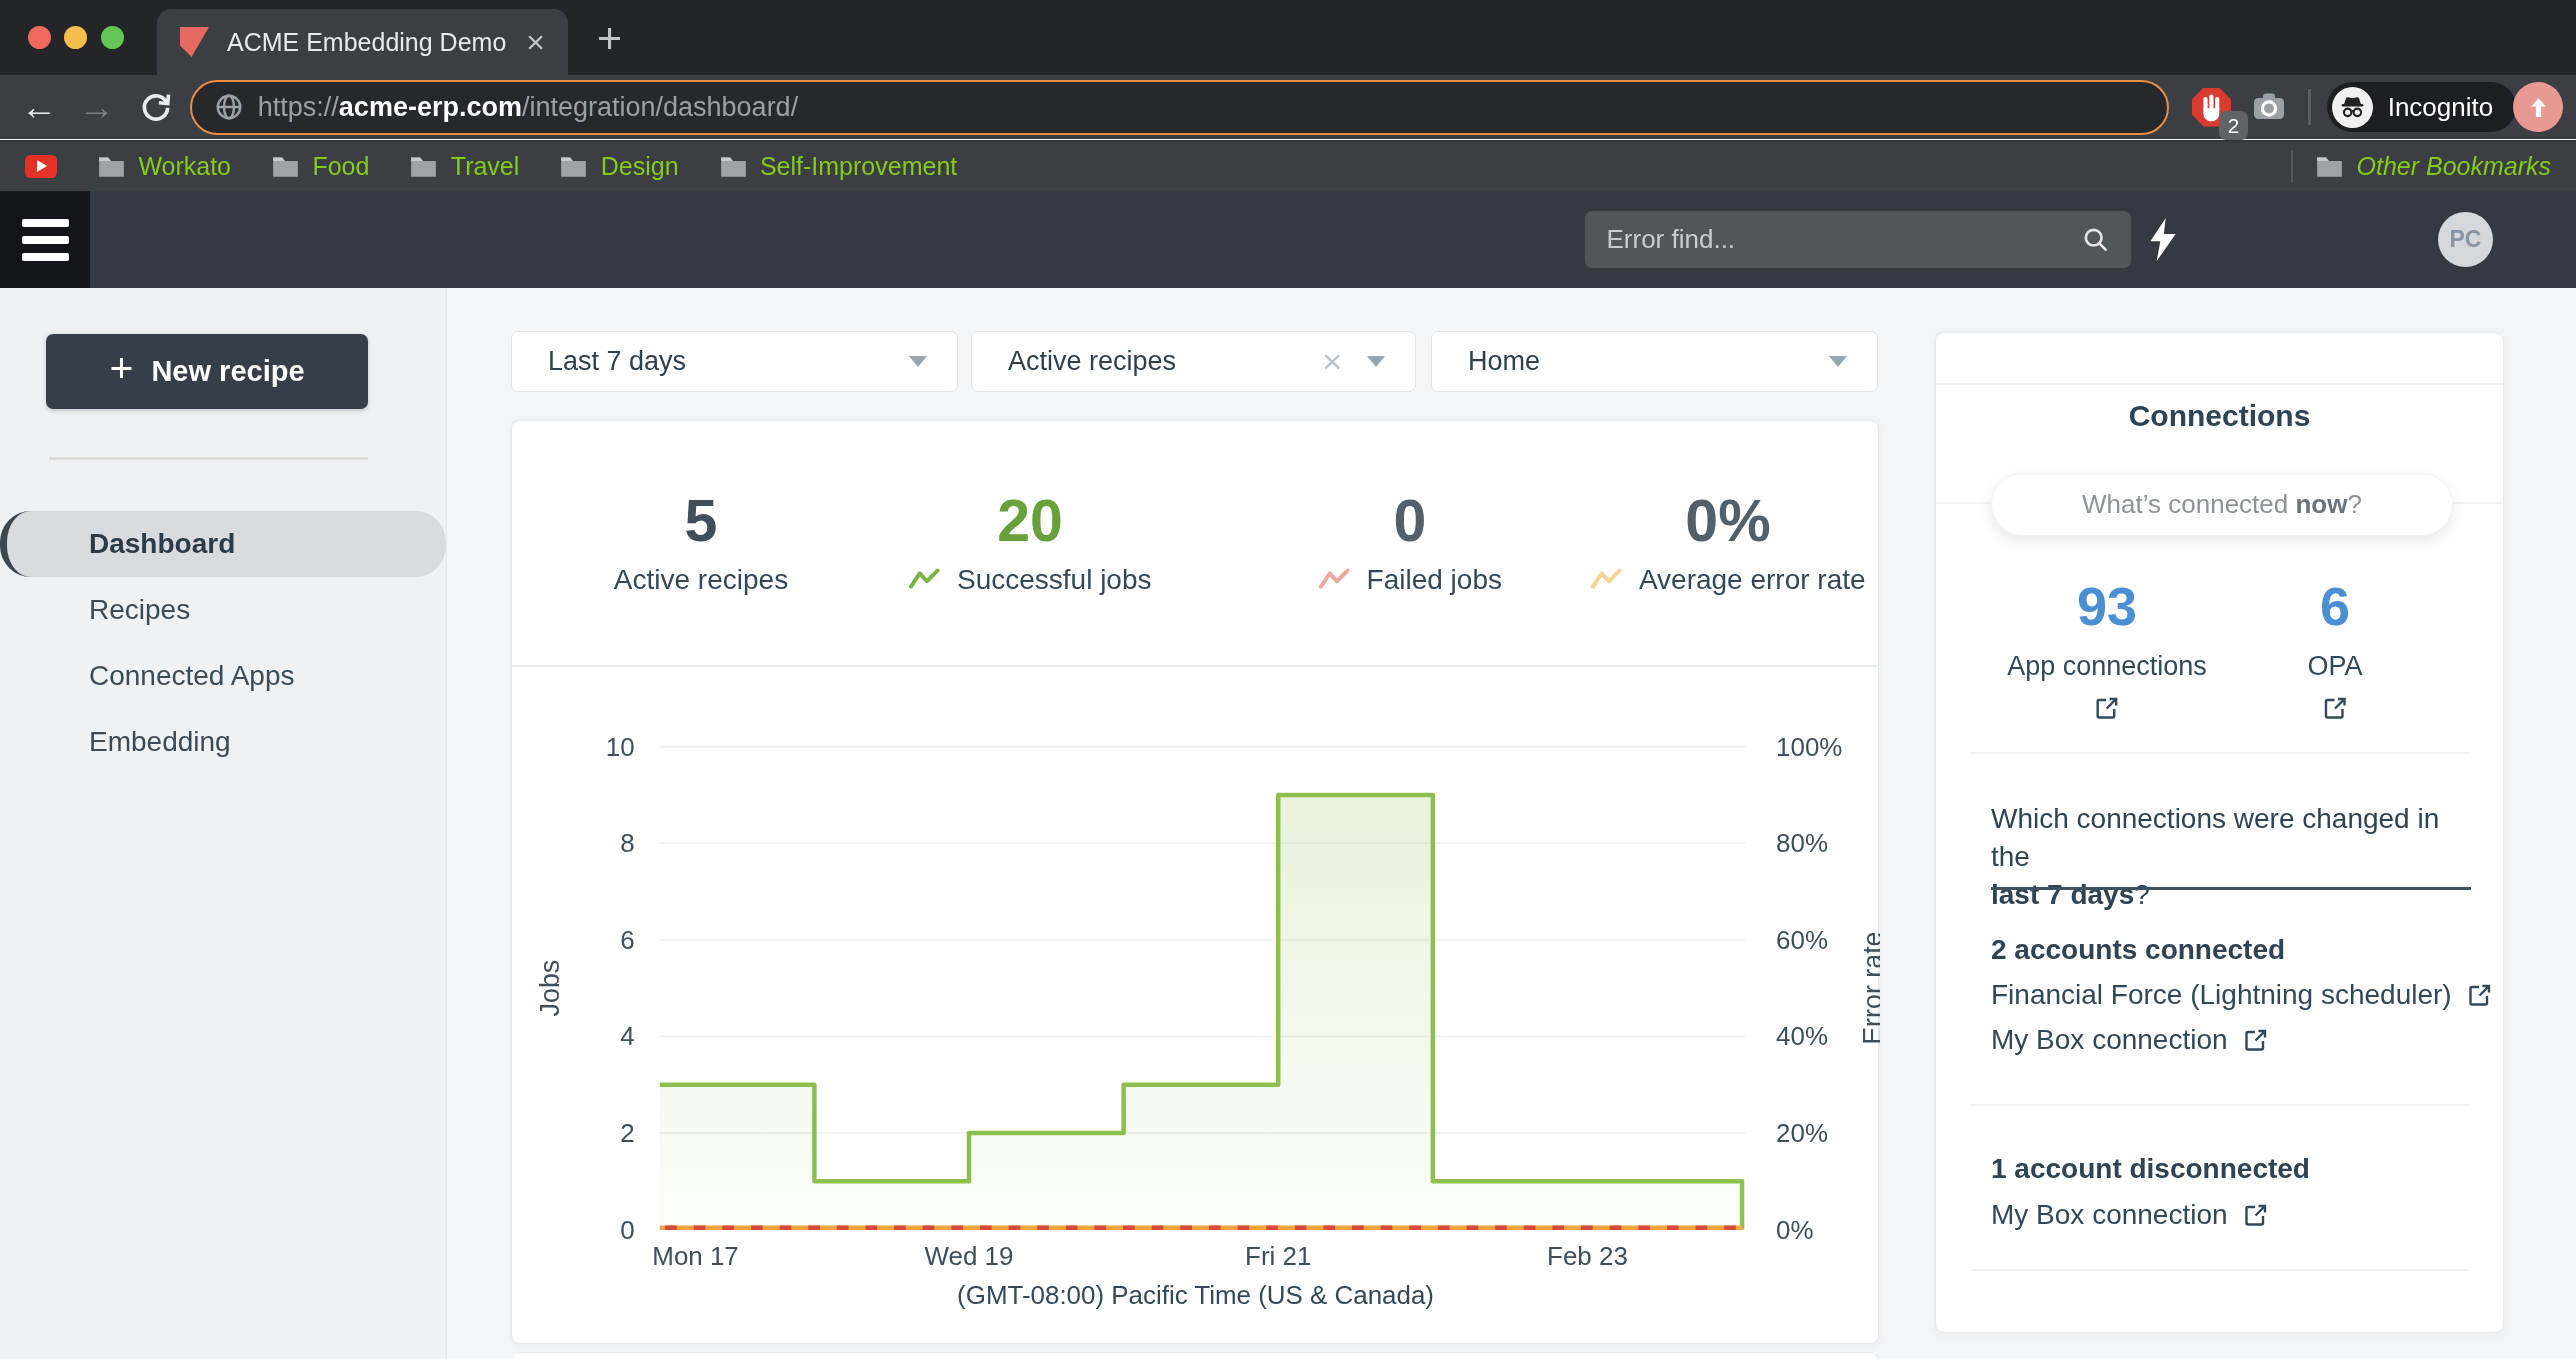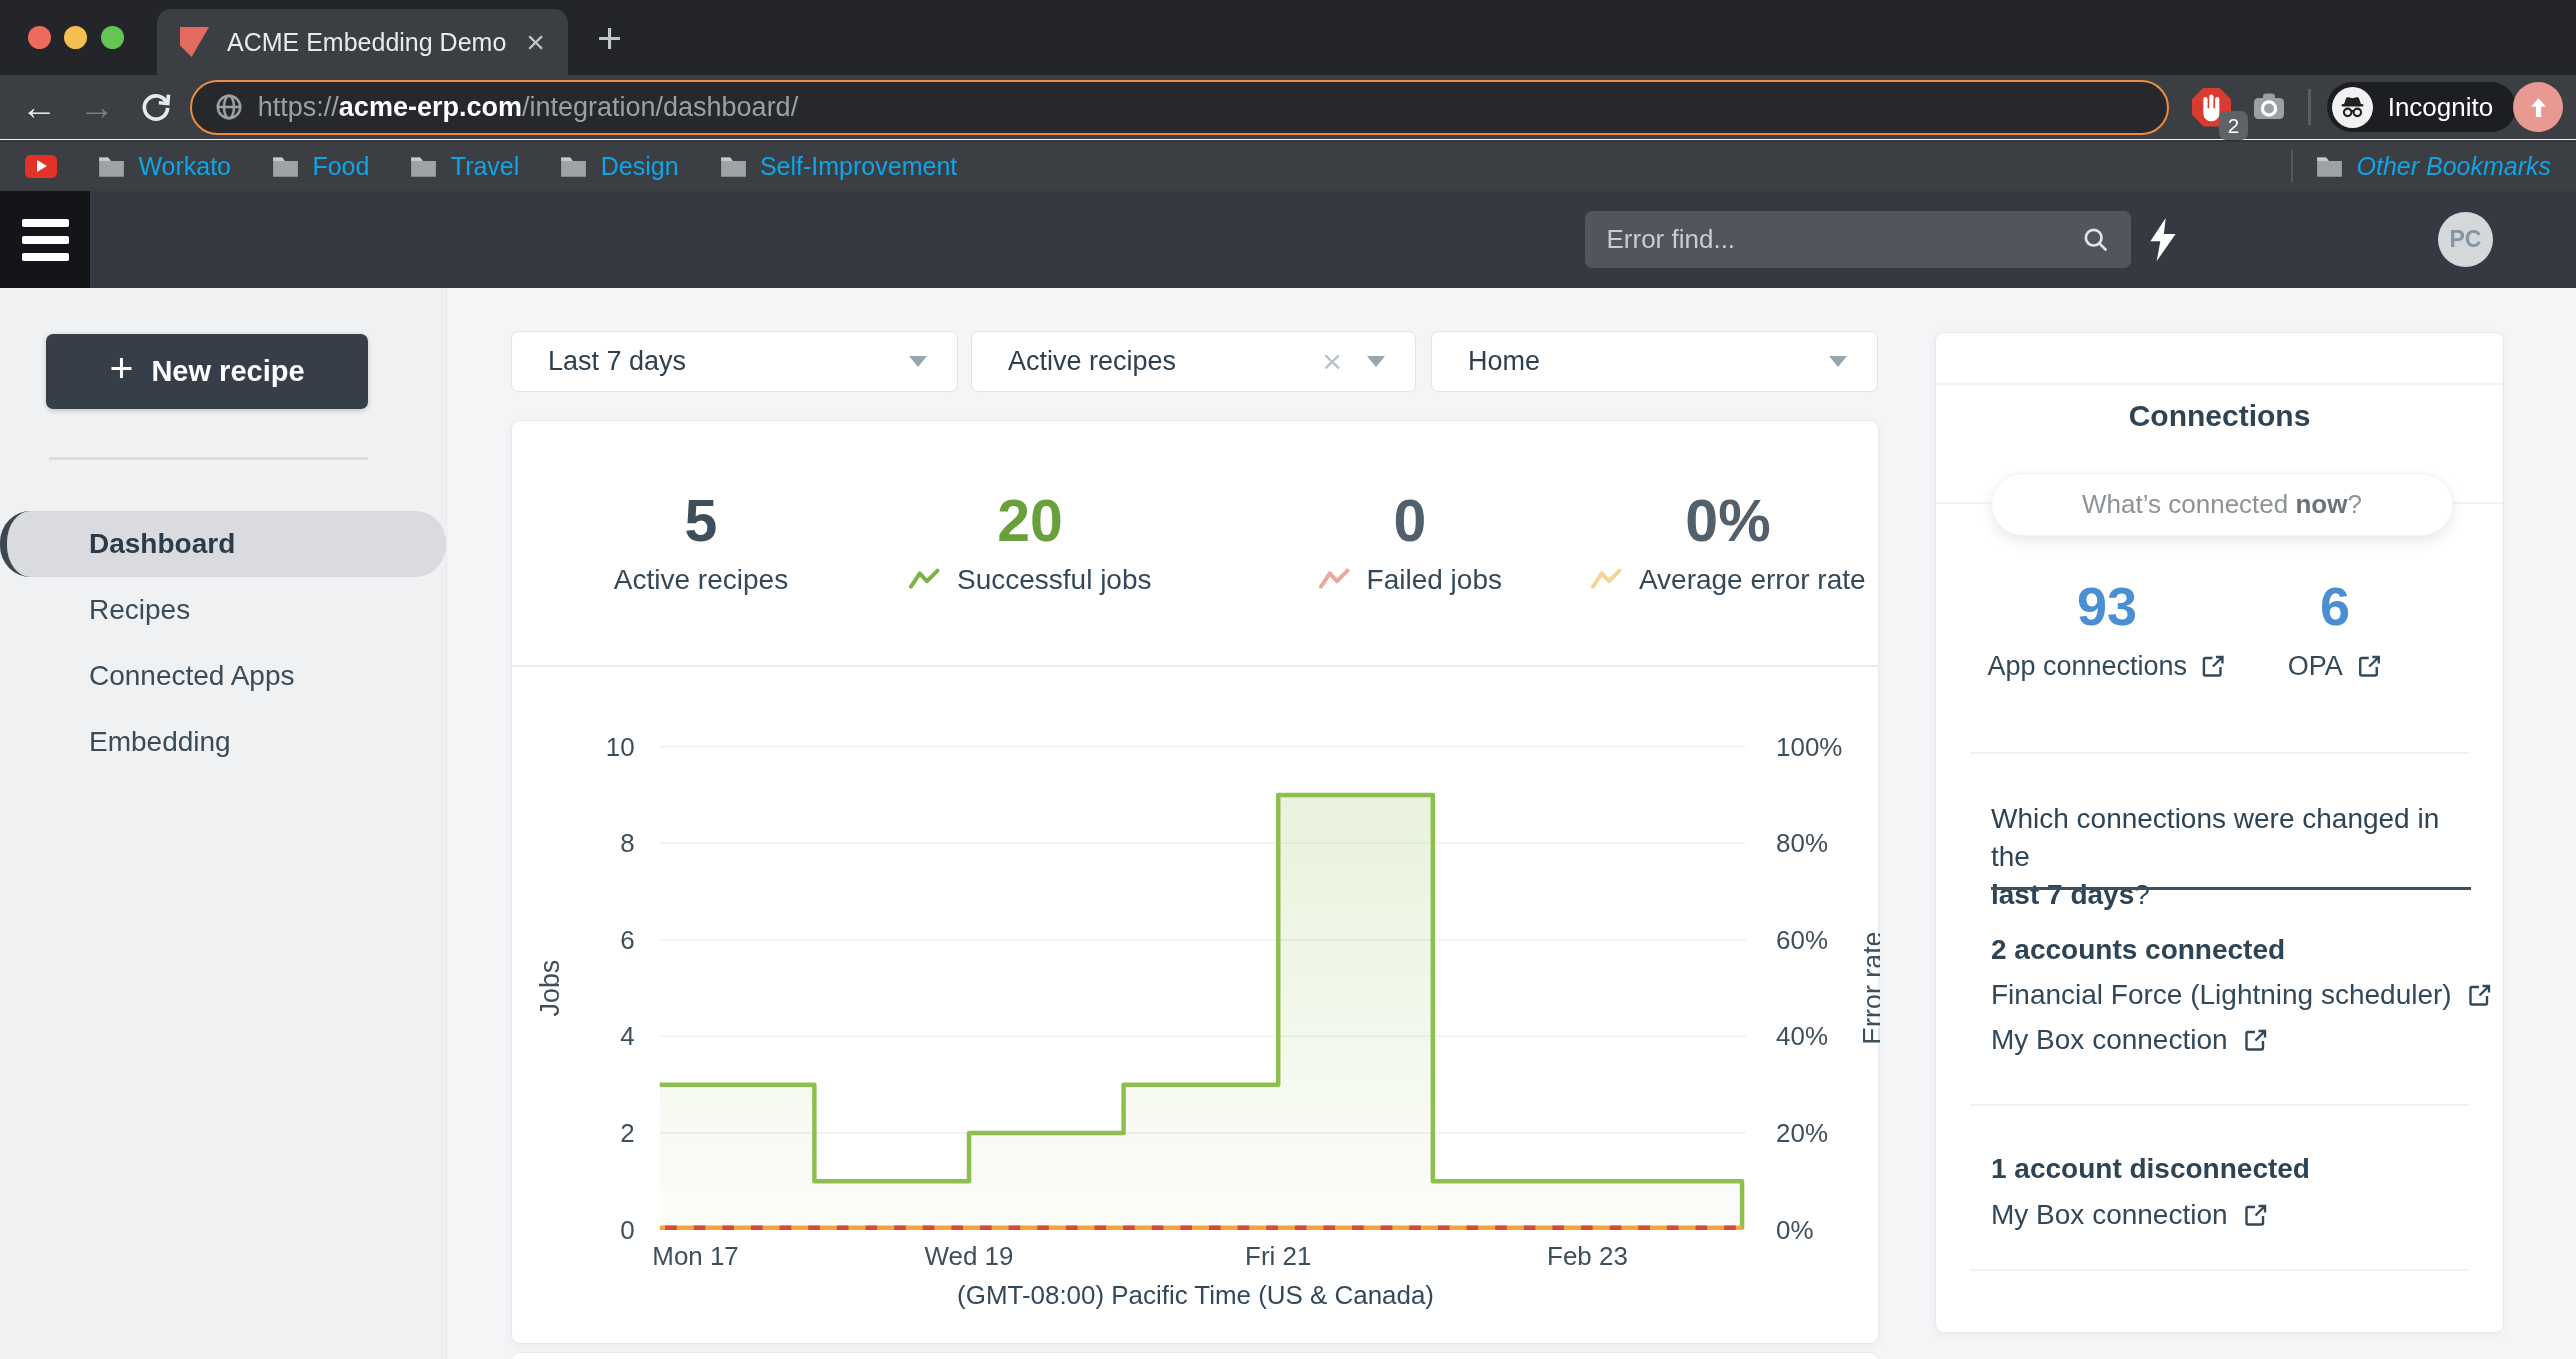--- a/index.html
+++ b/index.html
@@ -31,21 +31,21 @@
   .ext-cam { position:absolute; left:2250px; top:14.3px; }
   .tb-sep { position:absolute; left:2308px; top:14.3px; width:2.7px; height:36px; background:#5b5e61; }
   .incog { position:absolute; left:2327px; top:7.2px; height:50px; padding:0 23px 0 5.4px; background:#1d1e21;
            border-radius:25px; display:flex; align-items:center; gap:14.3px; color:#fff; font-size:26px; }
   .incog-circ { width:41px; height:41px; border-radius:50%; background:#f1f1f1; display:flex; align-items:center; justify-content:center; }
   .pink-ext { position:absolute; left:2513px; top:7.2px; width:50px; height:50px; border-radius:50%; background:#e89a92;
               display:flex; align-items:center; justify-content:center; }
 
   #bookmarksbar { position:absolute; top:140px; left:0; right:0; height:52px; background:#3b3e42;
                   display:flex; align-items:center; padding:0 25px; gap:41px; box-shadow:inset 0 1.8px 0 #323437, 0 1.8px 3.6px rgba(0,0,0,.25); }
-  .bm { display:flex; align-items:center; gap:13.4px; color:#0ea5e9; font-size:25px; white-space:nowrap; }
+  .bm { display:flex; align-items:center; gap:13.4px; color:#84cc16; font-size:25px; white-space:nowrap; }
   .yt { width:32px; height:23px; background:#e53228; border-radius:5.4px; position:relative; }
   .yt:after { content:""; position:absolute; left:11.6px; top:5.4px; border-left:10.7px solid #fff;
               border-top:6.3px solid transparent; border-bottom:6.3px solid transparent; }
   .bm-right { margin-left:auto; display:flex; align-items:center; gap:23px;font-style:italic; }
   .bm-sep { width:1.8px; height:32px; background:#55585b; }
 
   
   #appheader { position:absolute; top:191px; left:0; right:0; height:97px; background:#353a42; }
   .hamb-box { position:absolute; left:0; top:0; width:90px; height:97px; background:#141519;
               display:flex; flex-direction:column; justify-content:center; align-items:center; gap:9px; }
@@ -104,21 +104,21 @@
   #conn-card { position:absolute; left:1488px; top:44px; width:569px; height:1001px; }
   .c-div { position:absolute; height:1.8px; background:#f0f2f3; left:0; right:0; }
   .c-div.inset { left:34px; right:34px; }
   .c-title { position:absolute; top:66px; left:0; right:0; text-align:center; font-size:30px; font-weight:700; color:#2e4454; }
   .c-pill { position:absolute; left:55px; top:140px; width:462px; height:63px; background:#fff; border:1.8px solid #f2f3f4;
             border-radius:32px; box-shadow:0 5.4px 14.3px rgba(0,0,0,.09); display:flex; align-items:center; justify-content:center;
             font-size:26px; color:#8d9296; }
   .c-pill b { color:#6a737a; }
   .c-val { position:absolute; top:242px; transform:translateX(-50%); font-size:54px; font-weight:700; color:#4a8fd3; }
   .c-vlabel { position:absolute; top:318px; transform:translateX(-50%); font-size:27px; color:#32495a;
-              display:flex; align-items:center; gap:12.5px; white-space:nowrap; }
+              display:flex; align-items:center; gap:12.5px; white-space:nowrap;flex-direction:column; }
   .c-q { position:absolute; left:55px; top:467px; width:487px; font-size:28px; color:#2e4454; line-height:38px; }
   .c-rule { position:absolute; left:55px; top:554px; width:480px; height:2.7px; background:#3e5160; }
   .c-h { position:absolute; left:55px; font-size:28px; font-weight:700; color:#2e4454; }
   .c-link { position:absolute; left:55px; font-size:28px; color:#31475a; display:flex; align-items:center; gap:14.3px; }
   .ext { flex:none; }
 </style>
 </head>
 <body>
 
 <div id="tabstrip">

